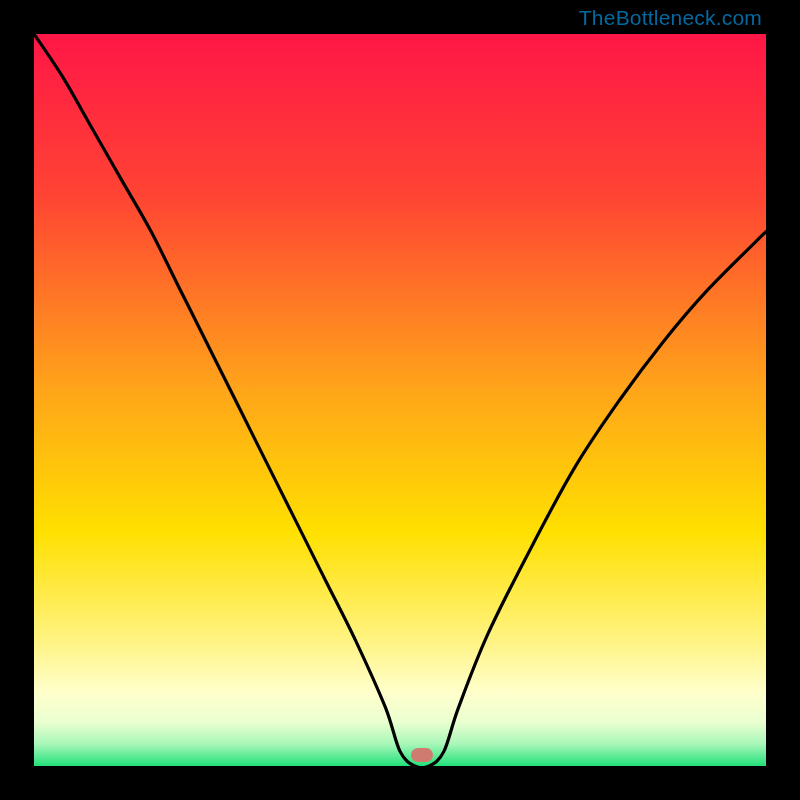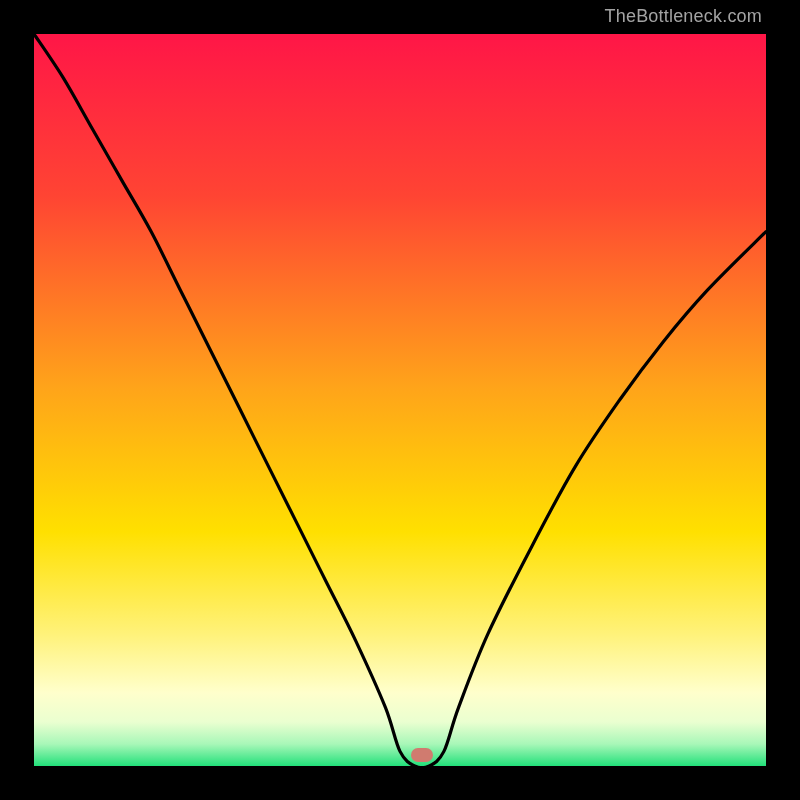--- a/index.html
+++ b/index.html
@@ -24,22 +24,22 @@
     top: 34px;
     width: 732px;
     height: 732px;
     
   }
   .watermark {
     position: absolute;
     top: 6px;
     right: 38px;
     font-family: Arial, Helvetica, sans-serif;
-    font-size: 18px;
-    color: #a3a3a3;
+    font-size: 21px;
+    color: #0369a1;
     letter-spacing: 0.2px;
   }
   svg.curve {
     position: absolute;
     left: 34px;
     top: 34px;
     width: 732px;
     height: 732px;
     overflow: visible;
   }

